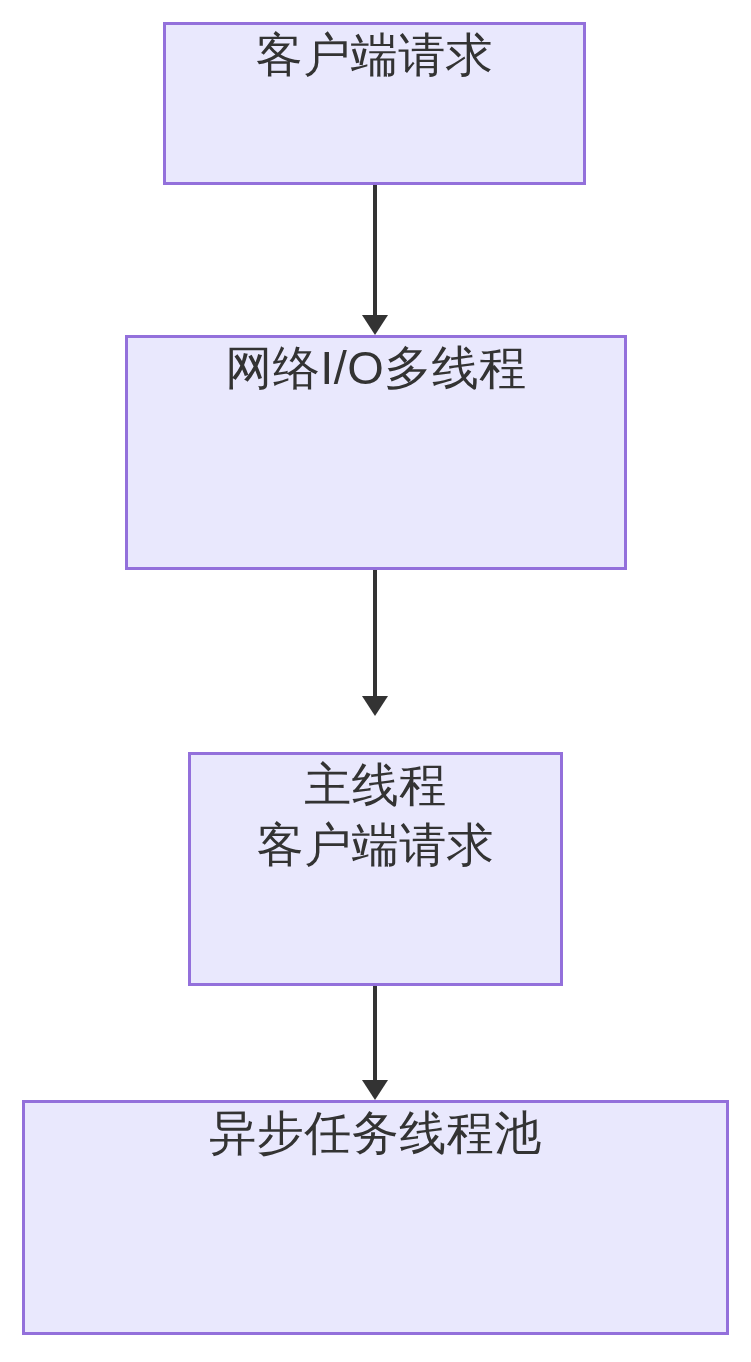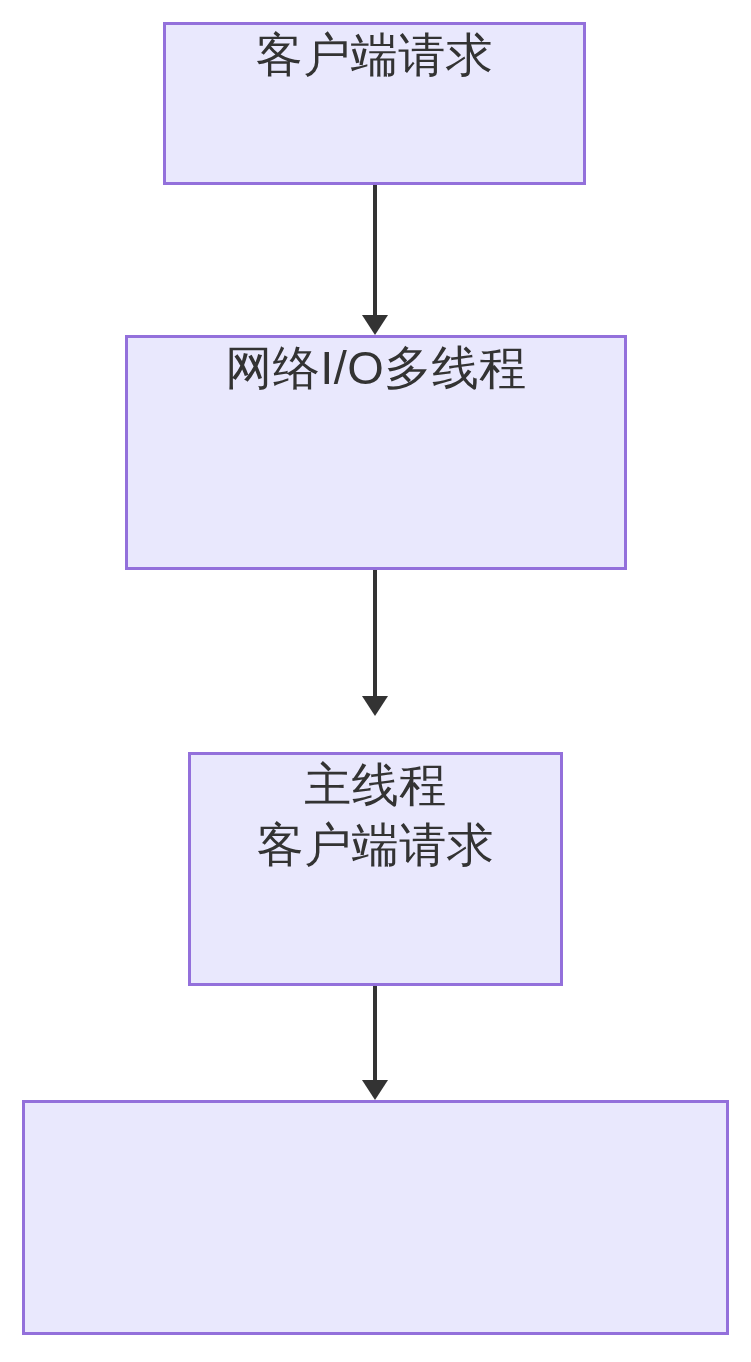--- a/index.html
+++ b/index.html
@@ -96,15 +96,16 @@
   <div class="node" id="node-network-io">
     <span class="node-line">网络I/O多线程</span>
   </div>
 
   <div class="node" id="node-main-thread">
     <span class="node-line">主线程</span>
     <span class="node-line">客户端请求</span>
   </div>
 
   <div class="node" id="node-async-pool">
+    <span class="node-line">异步任务线程池</span>
   </div>
 
 </div>
 
 </body></html>

